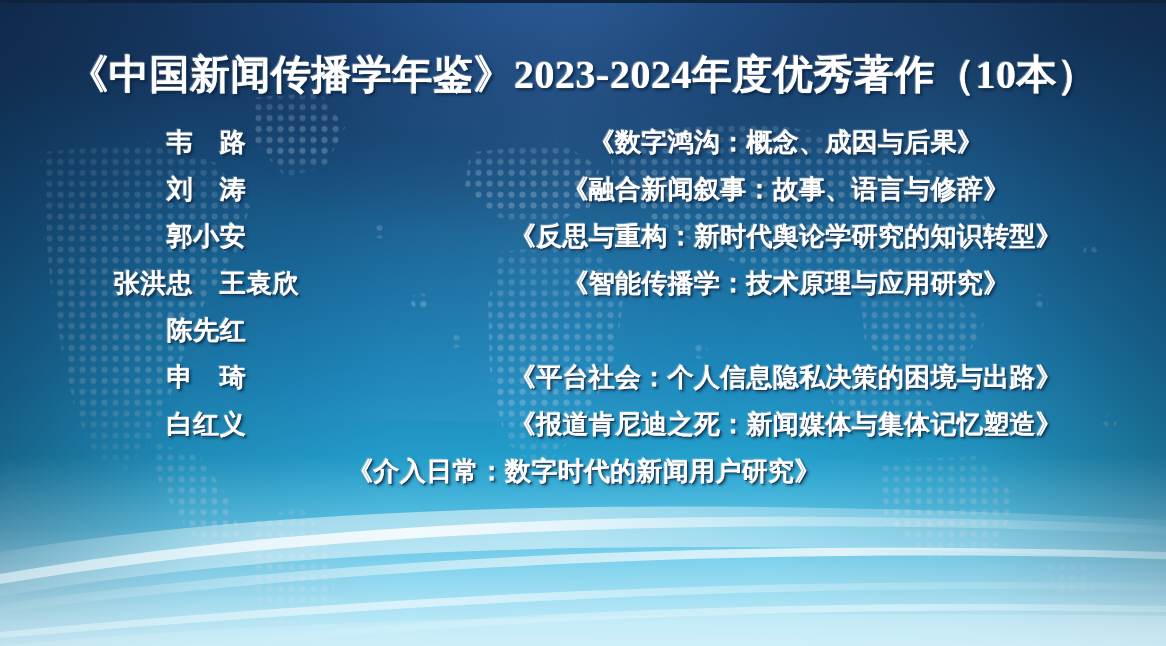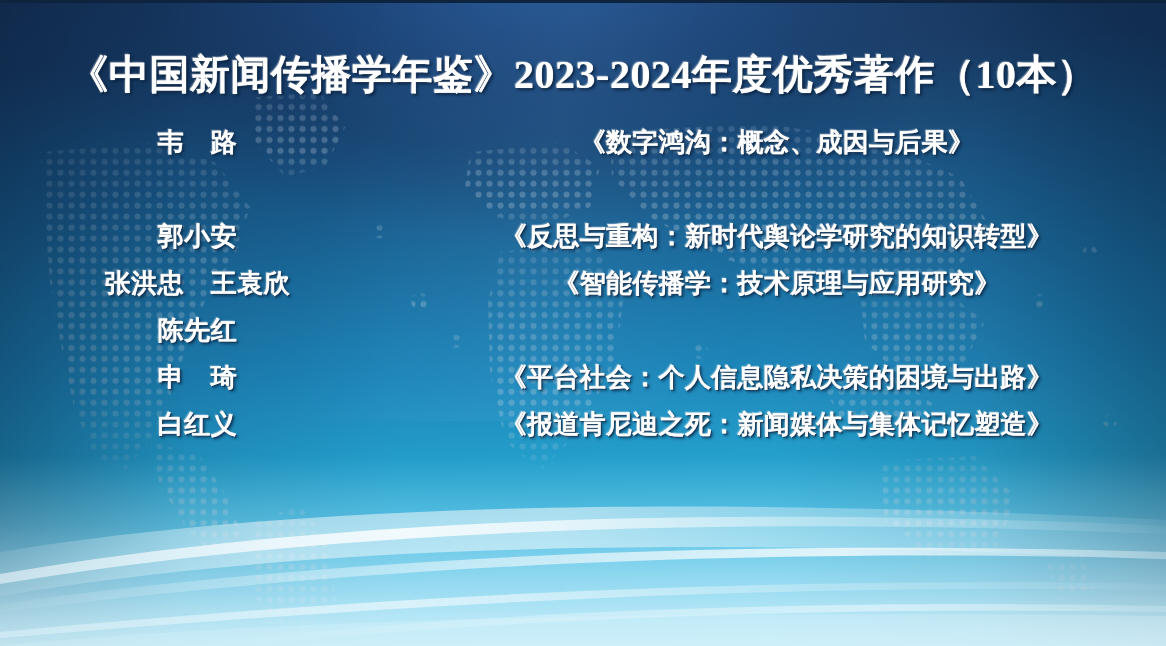--- a/index.html
+++ b/index.html
@@ -123,20 +123,21 @@
     height: 47px;
   }
   .author, .book-title {
     color: #ffffff;
     white-space: nowrap;
     text-shadow:
       0 0 1px rgba(255,255,255,0.7),
       1px 1px 0 rgba(12,45,80,0.9),
       2px 2px 3px rgba(6,28,55,0.7),
       -1px -1px 1px rgba(255,255,255,0.30);
+    margin-left: 9px;
   }
   .author {
     width: 395px;
     text-align: center;
     font-size: 26px;
     font-weight: bold;
     letter-spacing: 0.5px;
   }
   .book-title {
     flex: 1;
@@ -256,20 +257,22 @@
 
     <div class="book-list">
 
       <div class="book-row">
         <div class="author">韦　路</div>
         <div class="book-title">《数字鸿沟：概念、成因与后果》</div>
       </div>
 
 
       <div class="book-row">
+        <div class="author">刘　涛</div>
+        <div class="book-title">《融合新闻叙事：故事、语言与修辞》</div>
       </div>
 
       <div class="book-row">
         <div class="author">郭小安</div>
         <div class="book-title">《反思与重构：新时代舆论学研究的知识转型》</div>
       </div>
 
       <div class="book-row">
         <div class="author">张洪忠　王袁欣</div>
         <div class="book-title">《智能传播学：技术原理与应用研究》</div>
@@ -284,17 +287,18 @@
         <div class="author">申　琦</div>
         <div class="book-title">《平台社会：个人信息隐私决策的困境与出路》</div>
       </div>
 
       <div class="book-row">
         <div class="author">白红义</div>
         <div class="book-title">《报道肯尼迪之死：新闻媒体与集体记忆塑造》</div>
       </div>
 
       <div class="book-row">
+        <div class="book-title">《介入日常：数字时代的新闻用户研究》</div>
       </div>
 
     </div>
   </div>
 </div>
 
 </body></html>

